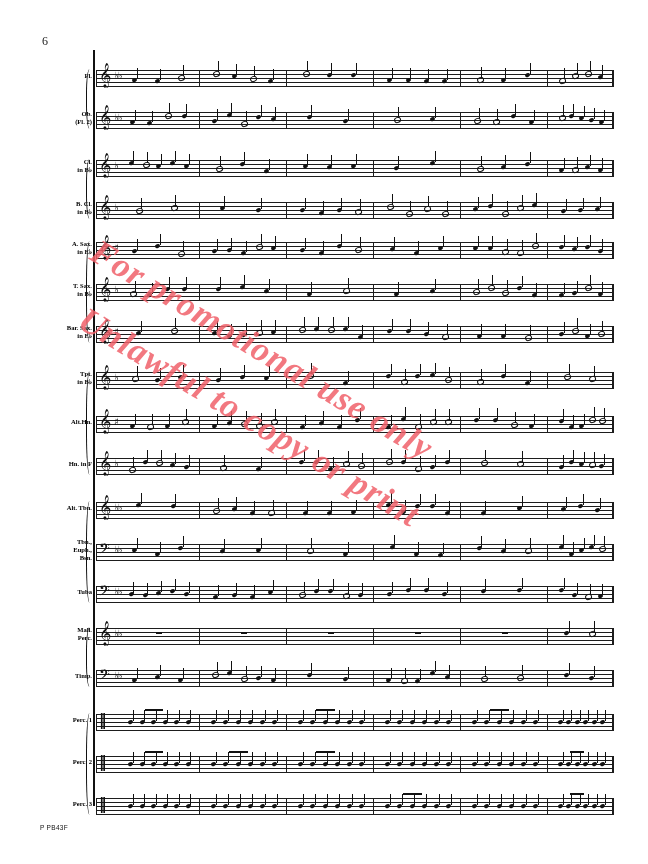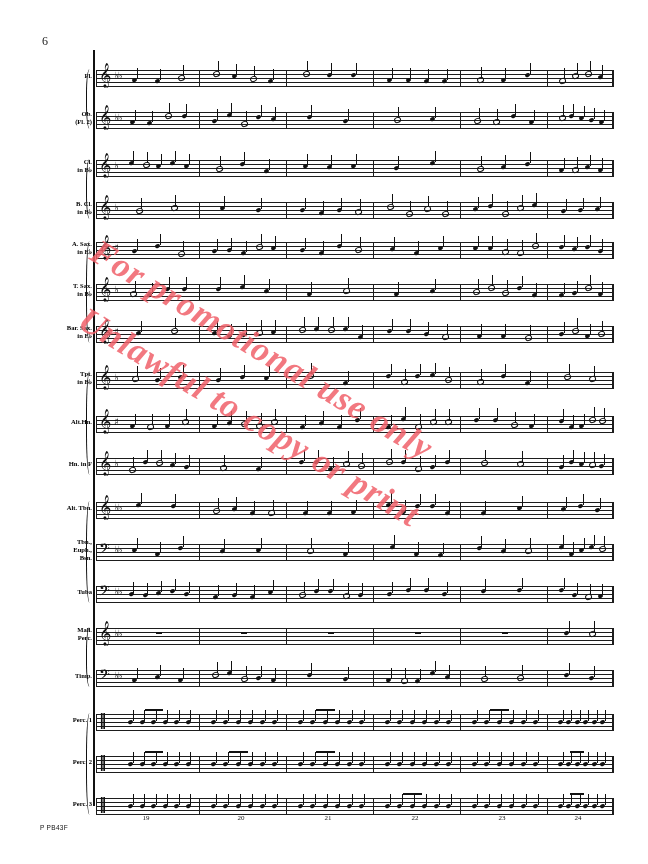--- a/index.html
+++ b/index.html
@@ -1384,28 +1384,20 @@
           <div class="nh" style="left: 487.475px; top: 6px;"></div>
           <div class="stem" style="left: 492.075px; top: -4px;"></div>
           <div class="nh" style="left: 495.975px; top: 6px;"></div>
           <div class="stem" style="left: 500.575px; top: -4px;"></div>
           <div class="nh" style="left: 504.475px; top: 6px;"></div>
           <div class="stem" style="left: 509.075px; top: -4px;"></div>
           <div class="beam" style="left: 474.3px; top: -5px; width: 13.26px;"></div>
         </div>
       </div>
 
-    <div class="measure-numbers">
-        <div class="measure-number" style="left: 46.5px;">19</div>
-        <div class="measure-number" style="left: 141.5px;">20</div>
-        <div class="measure-number" style="left: 228.5px;">21</div>
-        <div class="measure-number" style="left: 315.5px;">22</div>
-        <div class="measure-number" style="left: 402.5px;">23</div>
-        <div class="measure-number" style="left: 478.5px;">24</div>
-      </div>
   <div class="brace" style="top: 69px; height: 60px;"></div>
       <div class="brace" style="top: 159px; height: 60px;"></div>
       <div class="brace" style="top: 241px; height: 102px;"></div>
       <div class="brace" style="top: 371px; height: 104px;"></div>
       <div class="brace" style="top: 501px; height: 102px;"></div>
       <div class="brace" style="top: 627px; height: 60px;"></div>
       <div class="brace" style="top: 713px; height: 102px;"></div>
     </div>
 
   <div class="watermark">

